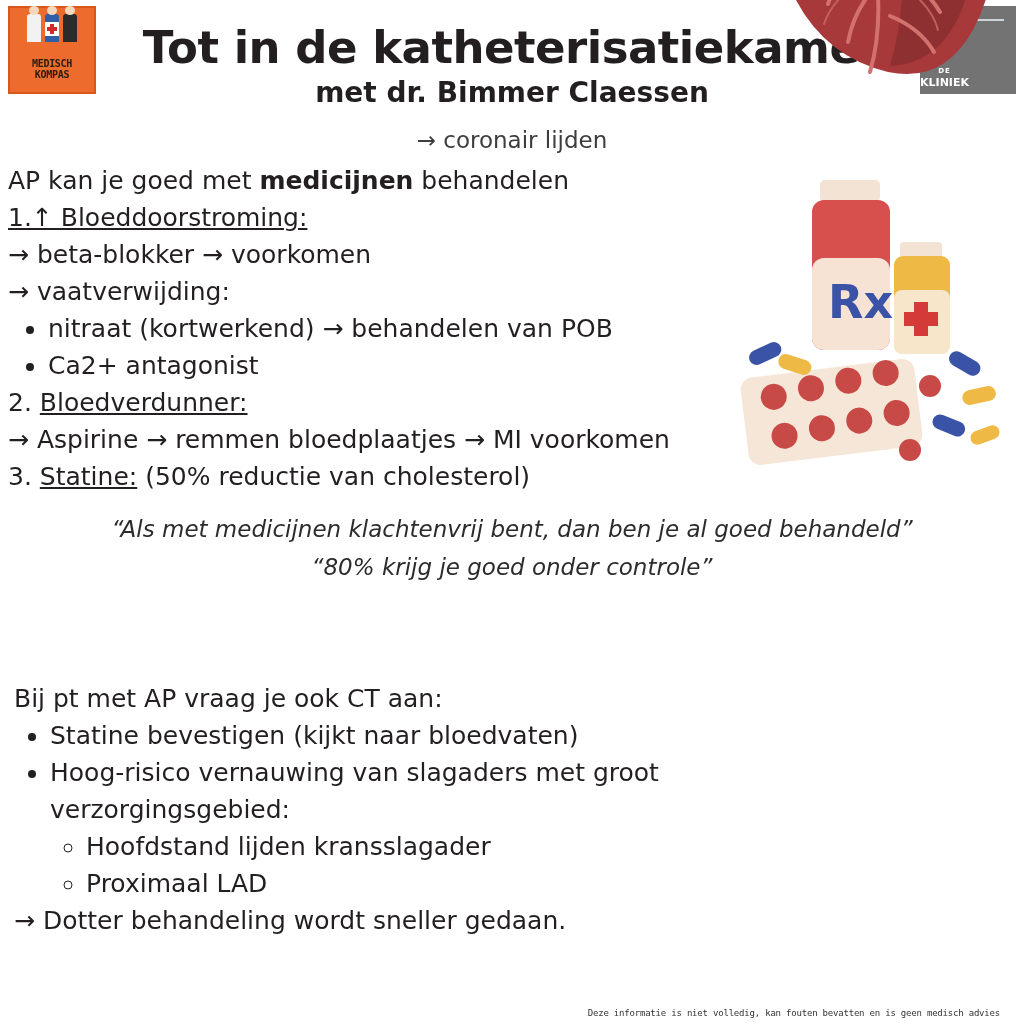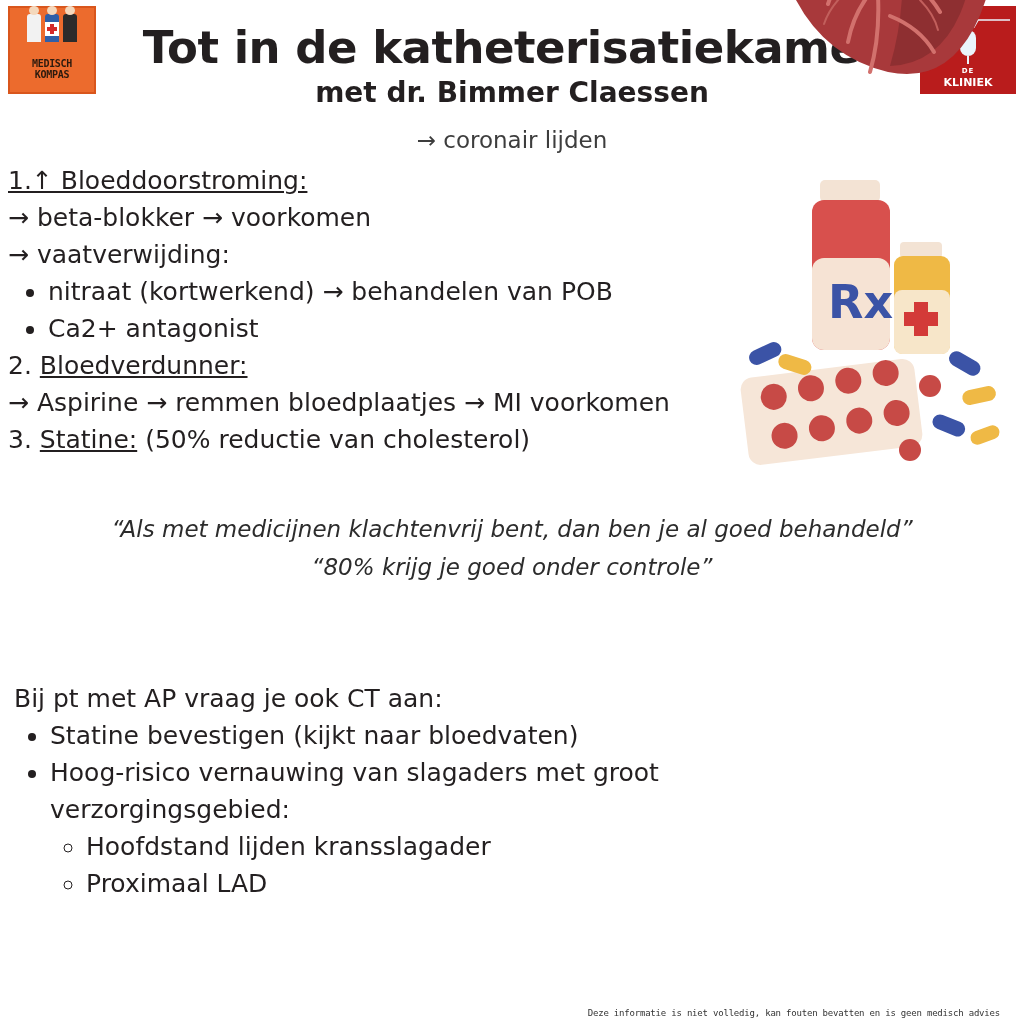--- a/index.html
+++ b/index.html
@@ -91,24 +91,24 @@
     letter-spacing: -0.3px;
     z-index: 2;
   }
 
   .logo-right {
     position: absolute;
     right: 8px;
     top: 6px;
     width: 96px;
     height: 88px;
-    background: #b91c1c;
+    background: #737373;
     display: flex;
     flex-direction: column;
-    align-items: center;
+    align-items: flex-start;
     justify-content: center;
     box-sizing: border-box;
   }
   .logo-right .ecg {
     width: 84px;
     height: 16px;
   }
   .logo-right .mic {
     width: 16px;
     height: 26px;
@@ -273,20 +273,23 @@
   </div>
 
   <div class="title">Tot in de katheterisatiekamer</div>
   <div class="subtitle">met dr. Bimmer Claessen</div>
   <div class="subsubtitle">→ coronair lijden</div>
 </div>
 
 <div class="content">
 
   <div class="block-meds">
+    <div>
+      <span>AP kan je goed met </span><span class="bold">medicijnen</span><span> behandelen</span>
+    </div>
     <div>
       <span class="ul">1.↑ Bloeddoorstroming:</span>
     </div>
     <div>→ beta-blokker → voorkomen</div>
     <div>→ vaatverwijding:</div>
     <ul class="sub-list">
       <li>nitraat (kortwerkend) → behandelen van POB</li>
       <li>Ca2+ antagonist</li>
     </ul>
     <div>
@@ -353,20 +356,21 @@
     <ul class="ct-list">
       <li>Statine bevestigen (kijkt naar bloedvaten)</li>
       <li>
         <span>Hoog-risico vernauwing van slagaders met groot verzorgingsgebied:</span>
         <ul class="ct-sublist">
           <li>Hoofdstand lijden kransslagader</li>
           <li>Proximaal LAD</li>
         </ul>
       </li>
     </ul>
+    <div>→ Dotter behandeling wordt sneller gedaan.</div>
   </div>
 
   <div class="heart-art">
     <svg viewBox="0 0 280 360" width="280" height="360">
       <g>
 
         <path d="M60,60 q6,-40 26,-42 q20,2 20,40 l-4,60 l-44,6 z" fill="#9c3436"></path>
         <path d="M104,40 q4,-36 26,-36 q22,0 22,38 l-4,54 l-44,4 z" fill="#b14548"></path>
         <path d="M150,34 q6,-30 26,-28 q20,4 18,36 l-8,52 l-38,2 z" fill="#8d2f31"></path>
 

